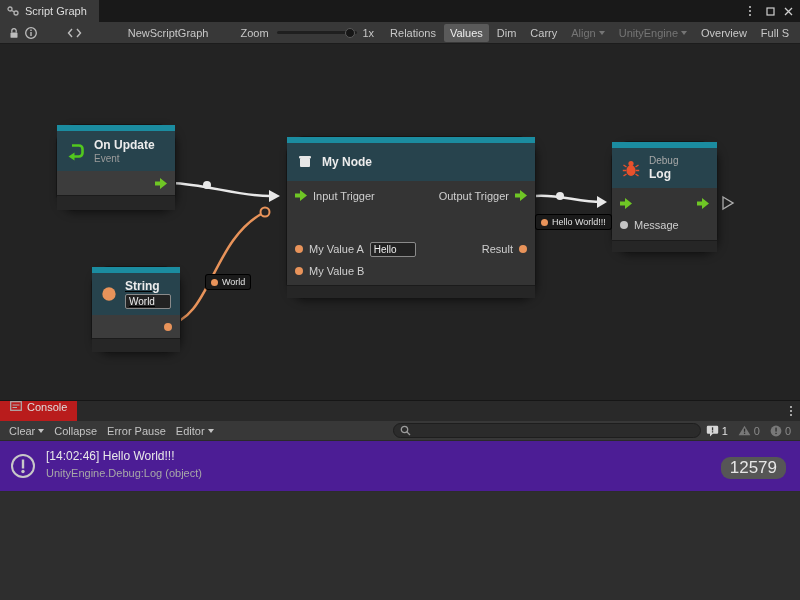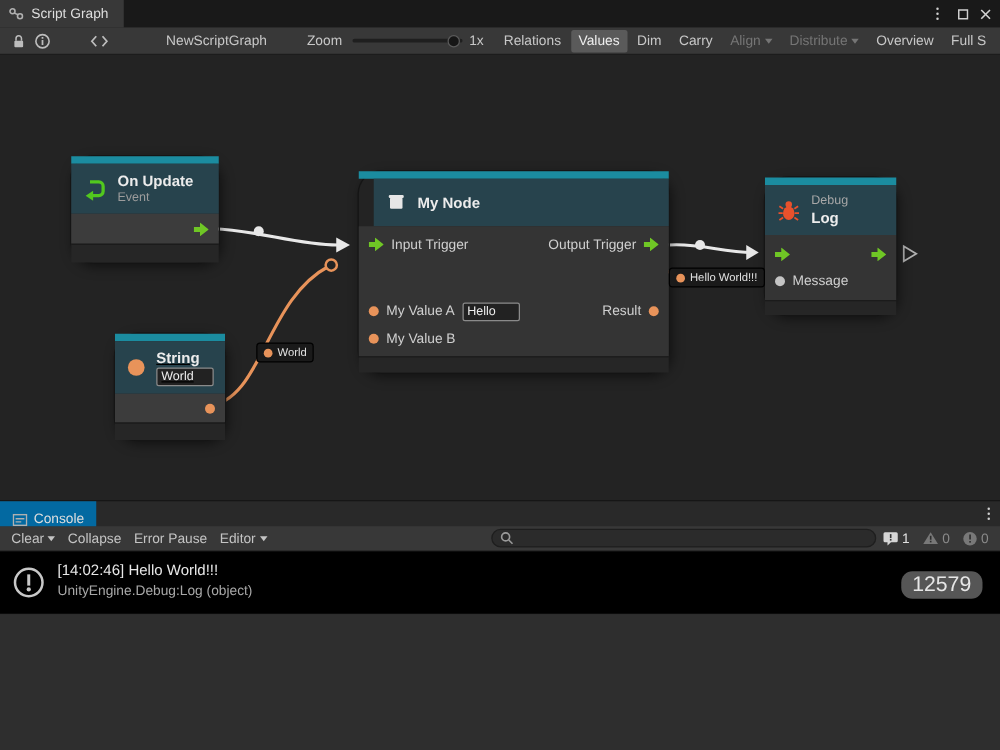--- a/index.html
+++ b/index.html
@@ -48,21 +48,21 @@
   .pdot { width:8px; height:8px; border-radius:50%; background:#e8935a; flex:none; }
   .pdot.gray { background:#c4c4c4; }
   .vfield { background:#222222; border:1px solid #8a8a8a; border-radius:2px; color:#eeeeee; font-size:10px; height:15px; width:46px; padding:0 3px; font-family:"Liberation Sans",sans-serif; outline:none; }
 
   .node-onupdate { left:57px; top:81px; width:118px; }
   .node-onupdate .n-header { height:40px; }
   .node-onupdate .n-flowrow { height:24px; background:#3c3c3c; display:flex; align-items:center; justify-content:flex-end; padding:0 8px; }
   .node-onupdate .n-footer { height:15px; }
 
   .node-my { left:287px; top:93px; width:248px; }
-  .node-my .n-header { height:38px;margin-left:12px; }
+  .node-my .n-header { height:38px; }
   .node-my .n-body { background:#343434; padding:4px 0; }
   .node-my .prow { height:21px; }
   .node-my .prow.tall { height:22px;margin-top:32px; }
   .node-my .n-footer { height:13px; }
 
   .node-string { left:92px; top:223px; width:88px; }
   .node-string .n-header { height:42px; align-items:center;text-decoration:underline; }
   .node-string .n-flowrow { height:23px; background:#3c3c3c; display:flex; align-items:center; justify-content:flex-end; padding:0 8px; }
   .node-string .n-footer { height:14px; }
 
@@ -73,30 +73,30 @@
   .node-debug .n-footer { height:12px; }
 
   .wlabel { position:absolute; background:#1a1a1a; border-radius:2px; padding:2px 5px; font-size:9px; color:#e2e2e2; display:flex; align-items:center; gap:4px; box-shadow:0 0 0 1px #000; }
   .wlabel .pdot { width:7px; height:7px; }
   .wlabel-world { left:206px; top:231px; }
   .wlabel-hello { left:536px; top:171px; }
 
   
   .console { position:absolute; top:400px; left:0; width:800px; height:200px; background:#383838; }
   .c-tabbar { height:21px; background:#292929; border-top:1px solid #161616; display:flex; align-items:flex-end; position:relative; }
-  .c-tab { height:20px; background:#0369a1; display:flex; align-items:flex-end; gap:5px; padding:0 10px; font-size:11px; color:#dedede; }
+  .c-tab { height:20px; background:#b91c1c; display:flex; align-items:flex-start; gap:5px; padding:0 10px; font-size:11px; color:#dedede; }
   .c-tabbar .vdots { position:absolute; right:8px; top:5px; }
   .c-toolbar { height:20px; background:#383838; border-bottom:1px solid #2a2a2a; display:flex; align-items:center; padding:0 4px; }
   .cbtn { font-size:11px; color:#c4c4c4; padding:2px 5px; display:flex; align-items:center; gap:3px; cursor:default; }
   .c-search { margin-left:auto; width:308px; height:15px; background:#2b2b2b; border:1px solid #1e1e1e; border-radius:8px; display:flex; align-items:center; padding:0 6px; gap:4px; }
   .c-search input { flex:1; background:none; border:none; outline:none; color:#dddddd; font-size:11px; font-family:"Liberation Sans",sans-serif; height:13px; }
   .cbadge { display:flex; align-items:center; gap:3px; padding:0 5px; font-size:11px; color:#e0e0e0; cursor:default; }
   .cbadge.dim { color:#8a8a8a; }
   .c-list { height:51px; background:#383838; position:relative; }
-  .c-entry { position:absolute; left:0; top:0; right:0; bottom:0; background:#000000; border-bottom:1px solid #2c2c2c; }
+  .c-entry { position:absolute; left:0; top:0; right:0; bottom:0; background:#4c1d95; border-bottom:1px solid #2c2c2c; }
   .c-entry .e-icon { position:absolute; left:9px; top:11px; }
   .c-entry .e-line1 { position:absolute; left:46px; top:8px; font-size:12px; color:#e8e8e8; }
   .c-entry .e-line2 { position:absolute; left:46px; top:26px; font-size:11px; color:#a8a8a8; }
   .c-entry .e-count { position:absolute; right:14px; top:16px; background:#565656; border-radius:9px; padding:1px 9px; font-size:17px; color:#e6e6e6; }
   .c-detail { position:absolute; top:92px; left:0; width:800px; height:108px; background:#2e2e2e; }
 </style>
 </head>
 <body>
 
 <div class="app">
@@ -166,21 +166,21 @@
           <span>Dim</span>
         </div>
       <div class="tbtn">
           <span>Carry</span>
         </div>
       <div class="tbtn disabled">
           <span>Align</span>
           <span class="caret"></span>
         </div>
       <div class="tbtn disabled">
-          <span>Distribute</span>
+          <span>UnityEngine</span>
           <span class="caret"></span>
         </div>
       <div class="tbtn">
           <span>Overview</span>
         </div>
       <div class="tbtn">
           <span>Full S</span>
         </div>
     </div>
   </div>

